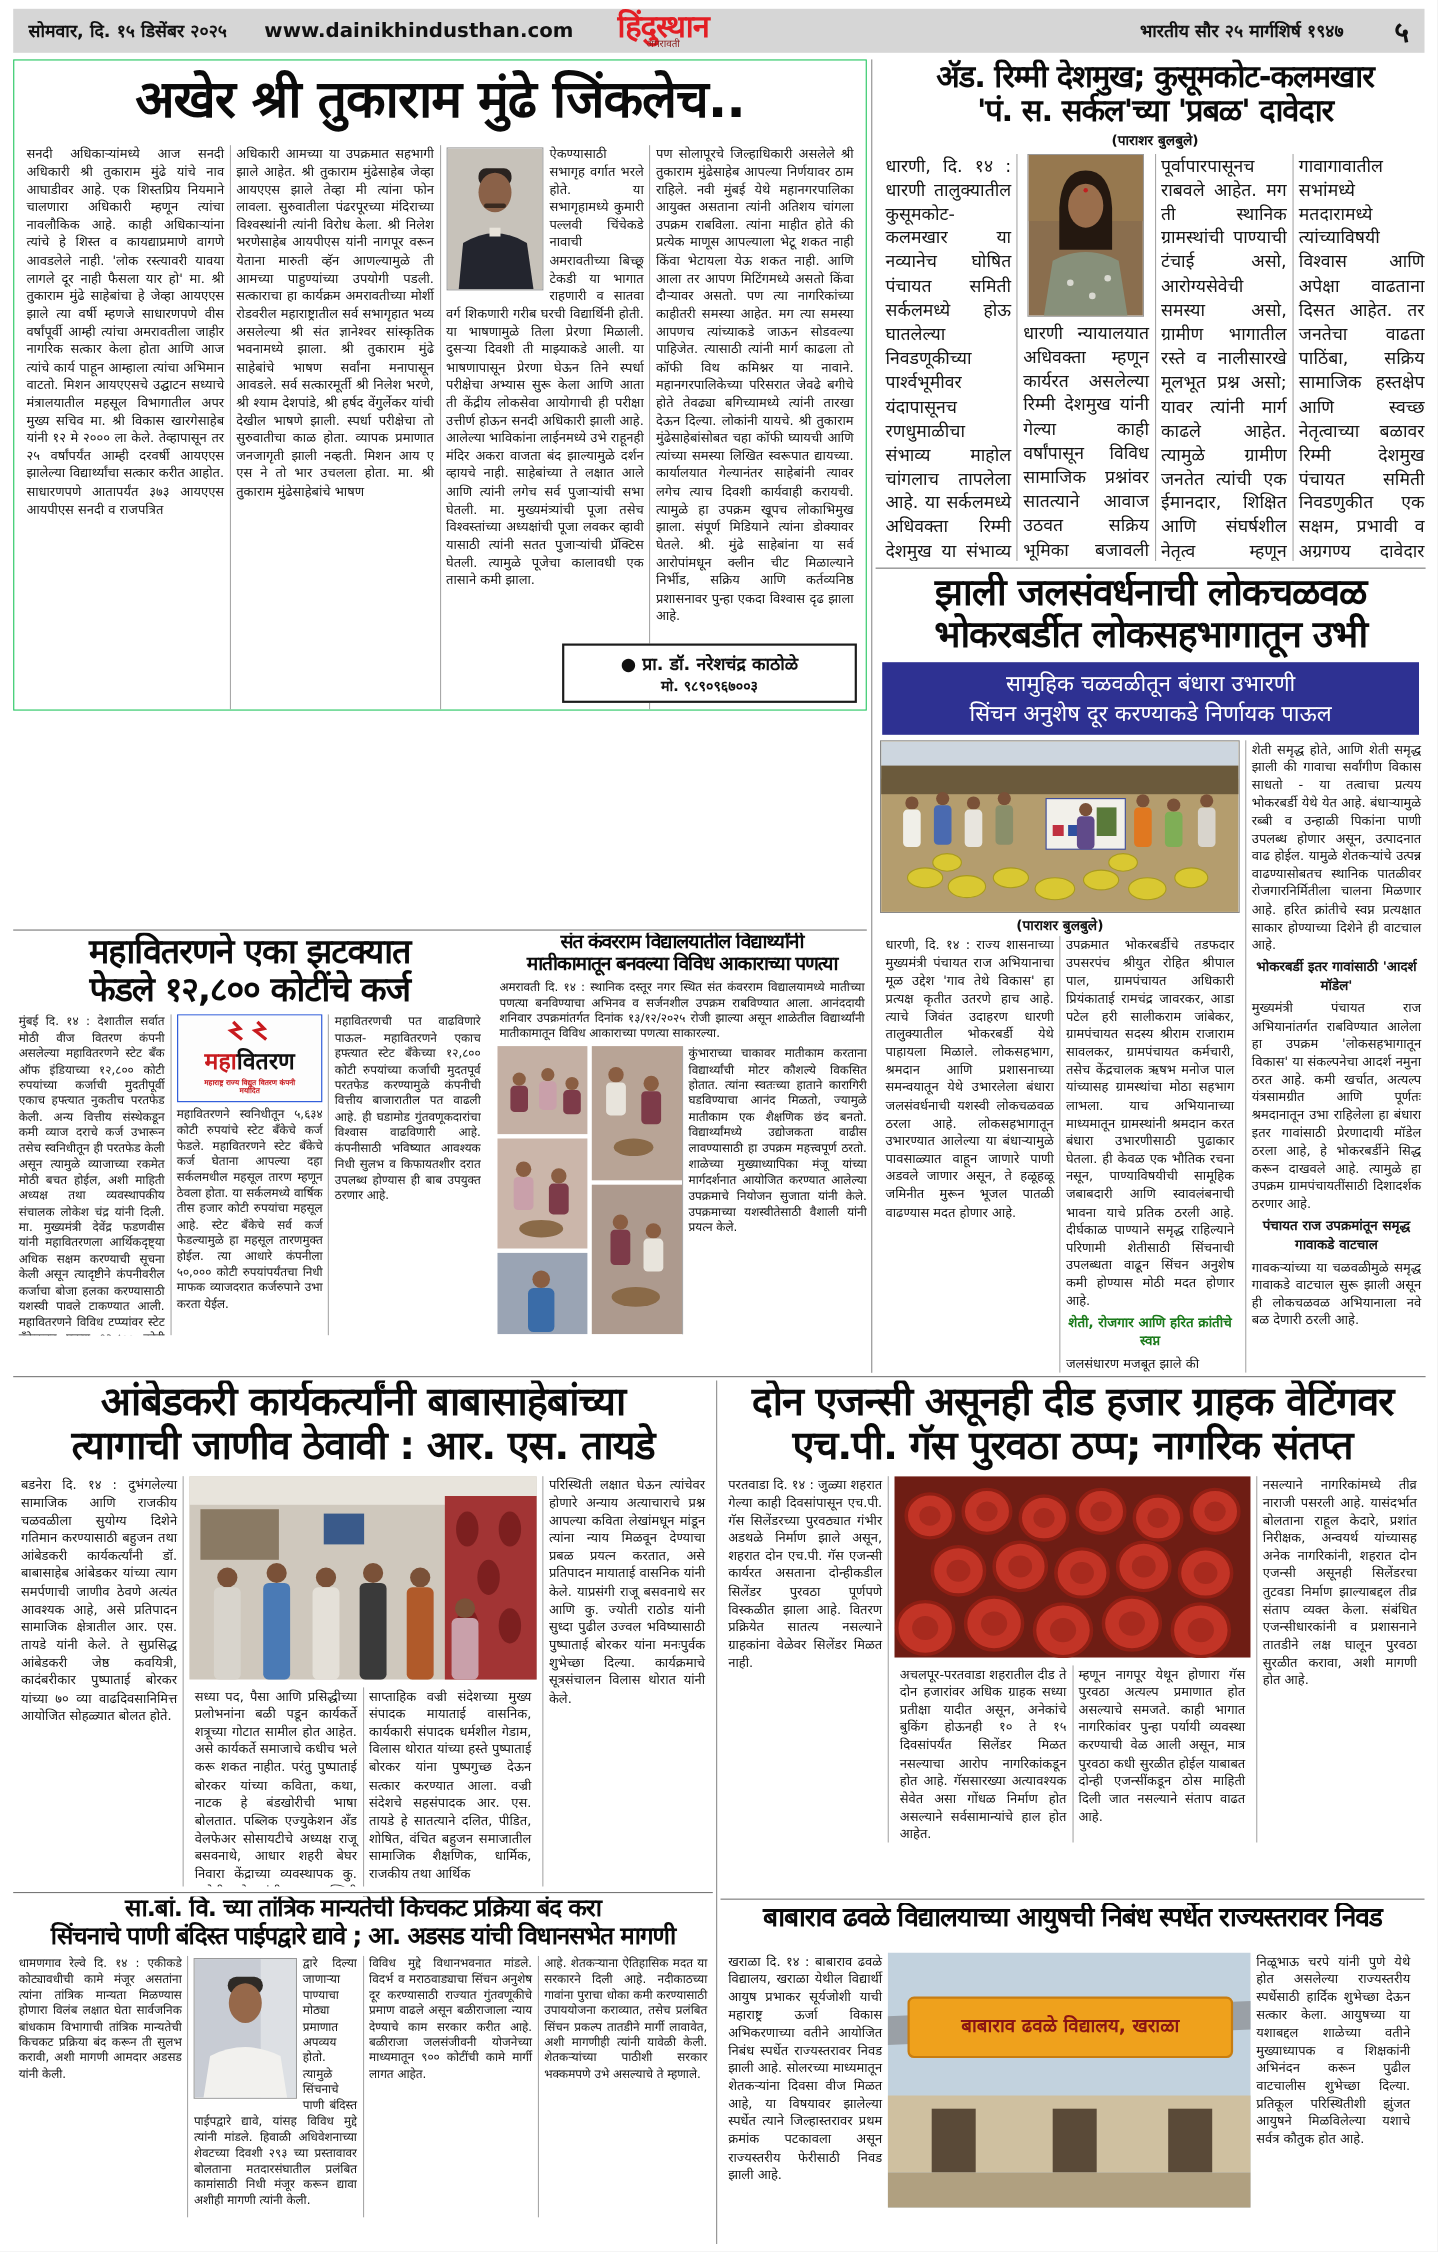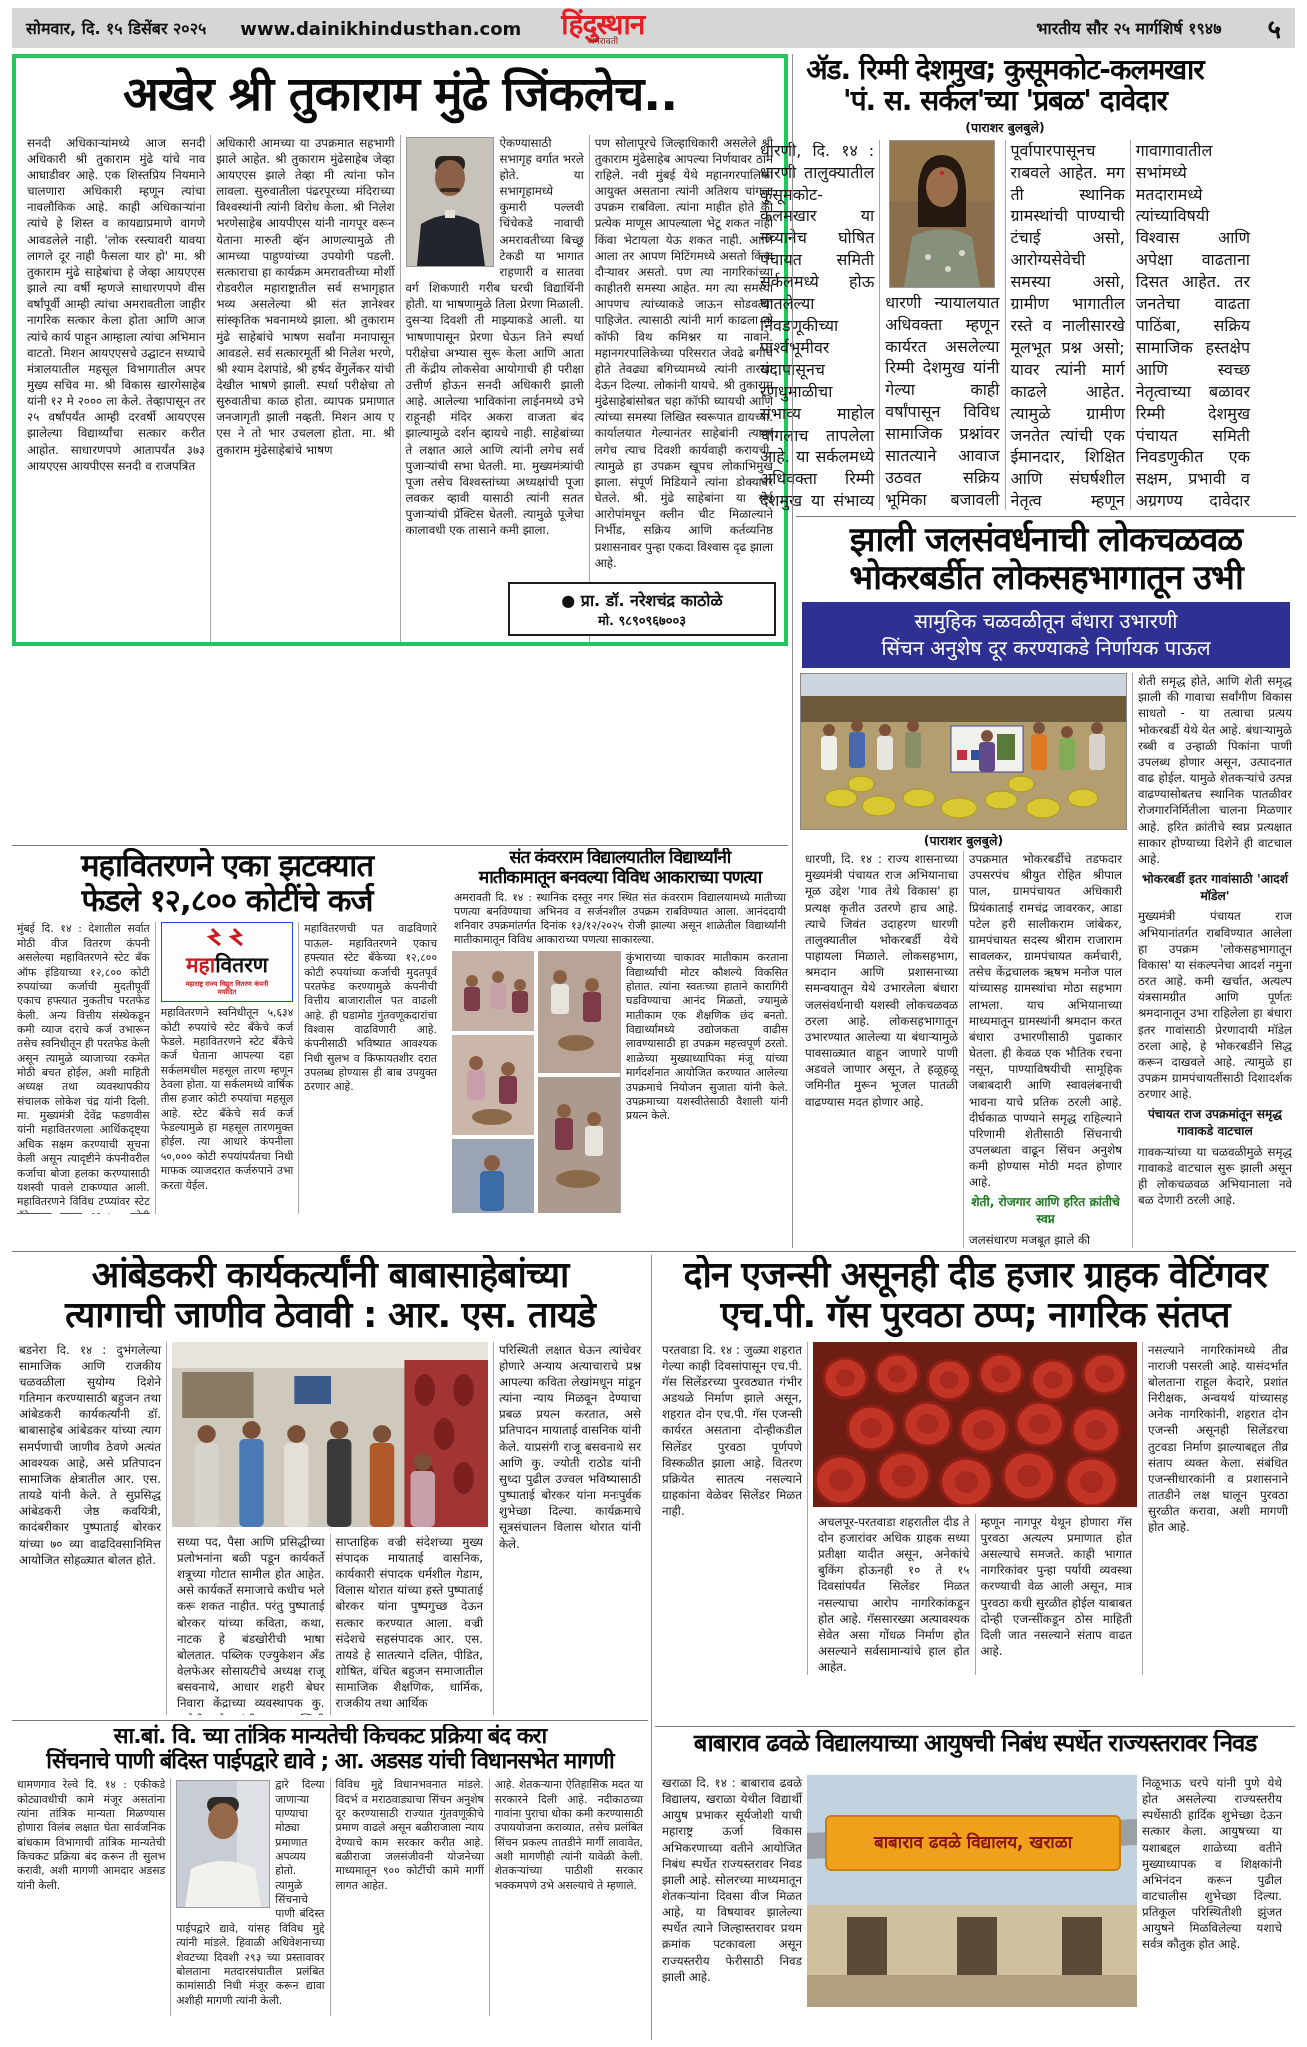--- a/index.html
+++ b/index.html
@@ -21,31 +21,31 @@
   .bodytxt{font-size:11.8px;line-height:1.37;text-align:justify;color:#161616;}
   .cols{display:flex;}
   .cols>div{flex:1;padding:0 5px;box-sizing:border-box;}
   .cols>div+div{border-left:1px solid #a8a8a8;}
   .byline-c{font-weight:bold;text-align:center;font-size:12.5px;margin:2px 0;}
   .subhead{font-weight:bold;text-align:center;font-size:12.2px;margin:4px 0;}
   .subhead.green{color:#1b7a1b;}
   .vrule{position:absolute;width:1px;background:#8d8d8d;}
   .hrule{position:absolute;height:1px;background:#777;}
   
-  .artA{position:absolute;left:12px;top:54px;width:776px;height:592px;border:4px solid #22c55e;
+  .artA{position:absolute;left:12px;top:54px;width:776px;height:592px;border:1px solid #22c55e;
         box-sizing:border-box;overflow:hidden;}
   .artA .hl{font-size:47px;padding:10px 4px 6px;}
   .artA .cols{padding:8px 6px;height:620px;overflow:hidden;}
   .photoA{float:left;margin:2px 6px 3px 0;border:1px solid #999;}
   .authorbox{position:absolute;right:8px;bottom:6px;width:268px;border:2px solid #1c1c1c;background:#fff;
              text-align:center;padding:5px 4px;box-sizing:border-box;}
   .authorbox .a1{font-weight:bold;font-size:16px;}
   .authorbox .a2{font-weight:bold;font-size:13px;}
   
-  .artB{position:absolute;left:755px;top:54px;width:500px;height:460px;overflow:hidden;}
+  .artB{position:absolute;left:800px;top:54px;width:500px;height:460px;overflow:hidden;}
   .artB .hl{font-size:28px;}
   .artB .cols{margin-top:4px;height:370px;overflow:hidden;}
   .artB .bodytxt{font-size:16px;}
   .photoB{display:block;margin:0 auto 4px;border:1px solid #999;}
   
   .artC{position:absolute;left:796px;top:520px;width:500px;height:728px;overflow:hidden;}
   .artC .hl{font-size:34px;}
   .bluebox{margin:6px 6px 5px;background:#2e3192;color:#fff;text-align:center;font-weight:normal;
            font-size:20px;line-height:1.35;padding:6px 4px;}
   .c-body{display:flex;padding:0 4px;}

